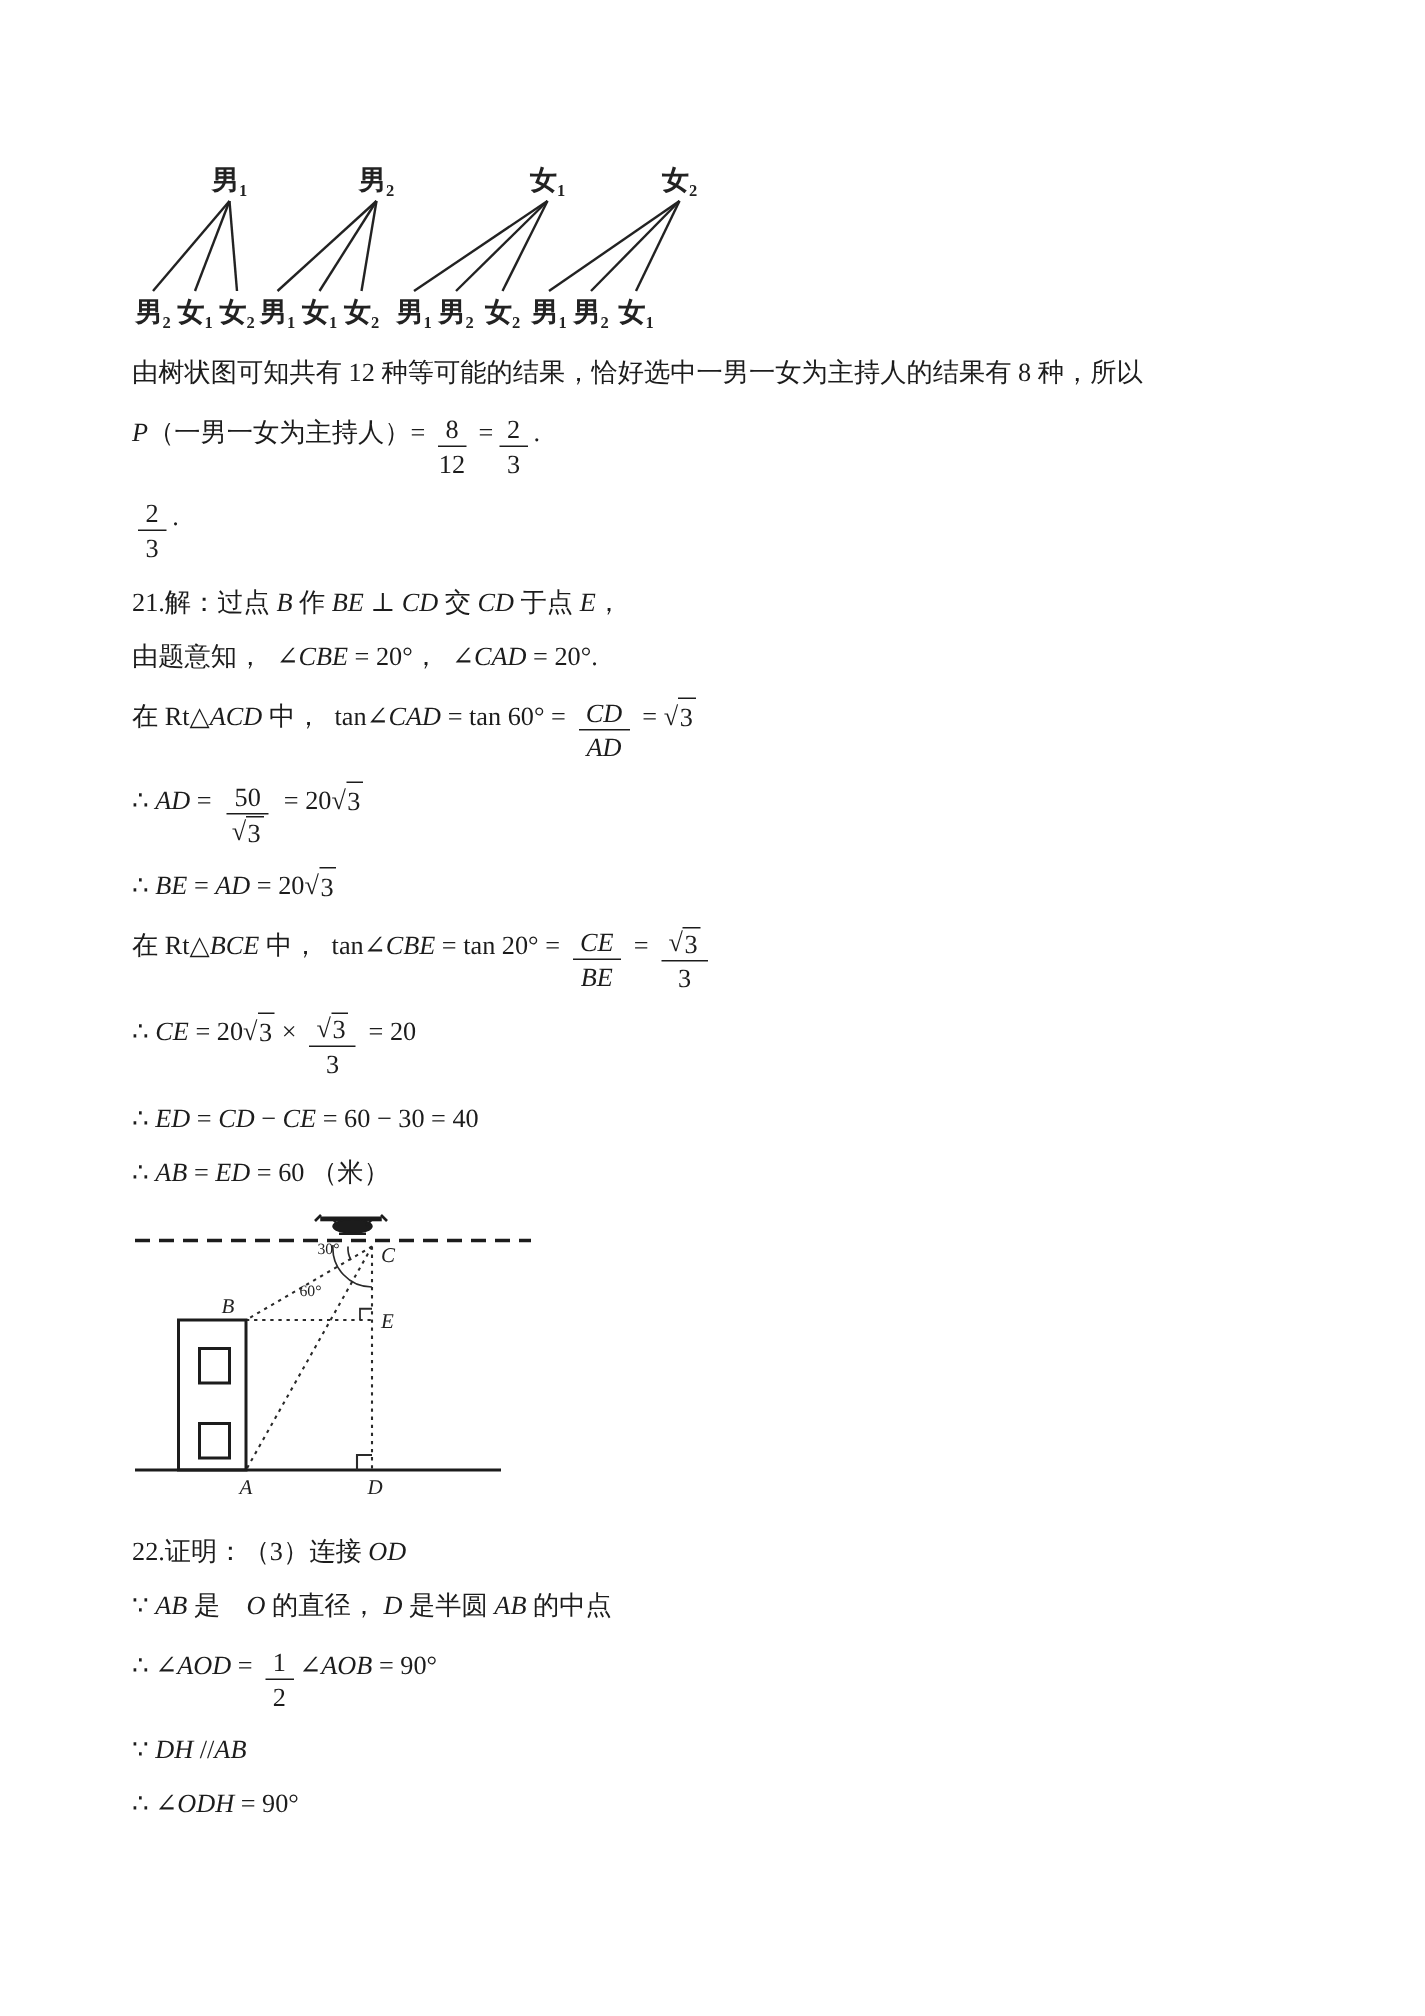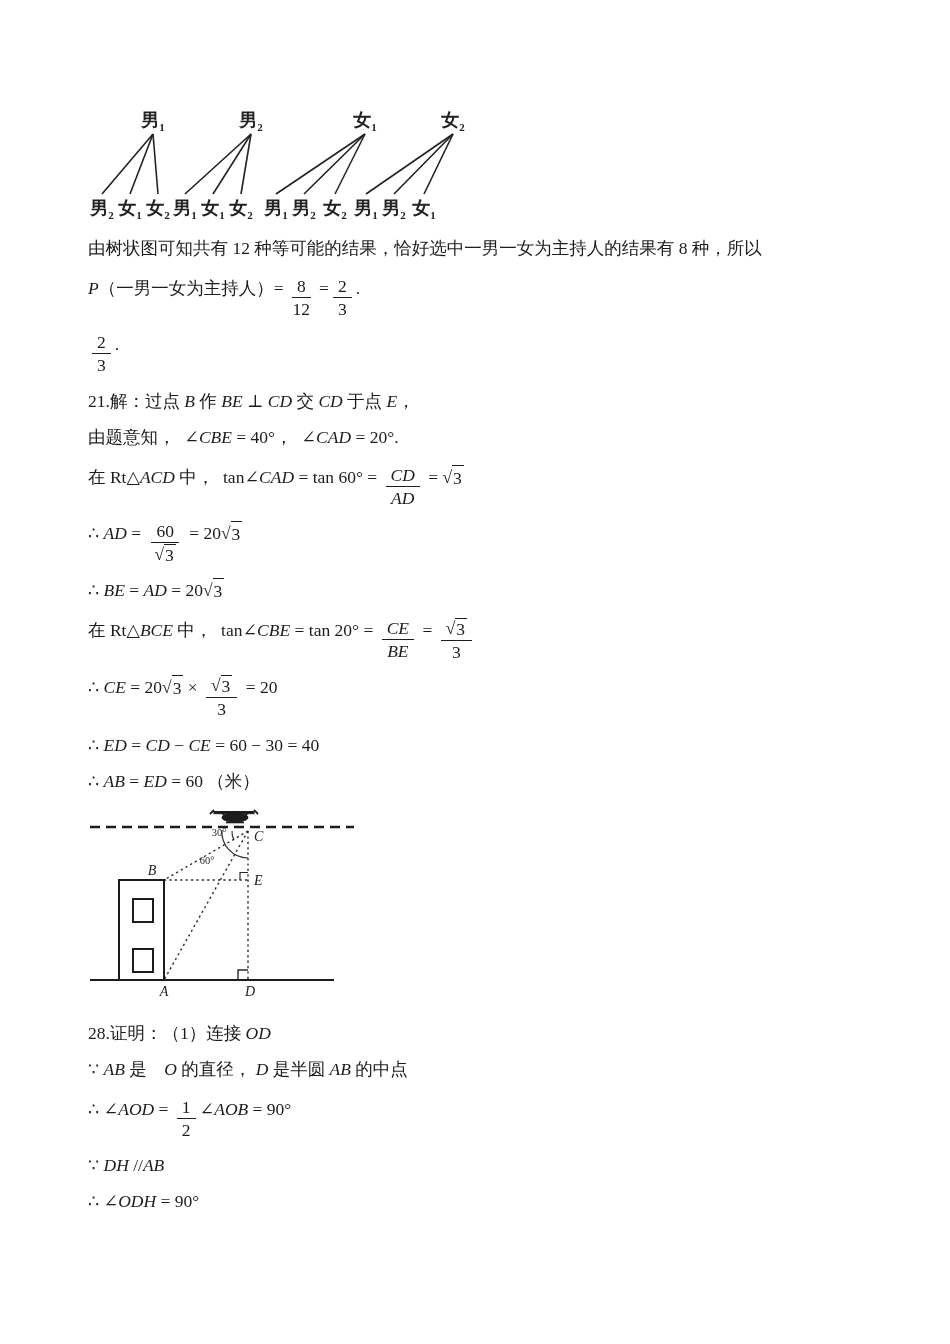--- a/index.html
+++ b/index.html
@@ -78,26 +78,26 @@
       <div class="tree-label" style="left: 278px; top: 92px;"><span>男</span><sub>1</sub></div>
       <div class="tree-label" style="left: 306px; top: 92px;"><span>男</span><sub>2</sub></div>
       <div class="tree-label" style="left: 336px; top: 92px;"><span>女</span><sub>1</sub></div>
     </div>
 
   <div id="lines-a">
       <div class="line"><span class="tx">由树状图可知共有 12 种等可能的结果，恰好选中一男一女为主持人的结果有 8 种，所以</span></div>
       <div class="line tall"><span class="mi">P</span><span class="tx">（一男一女为主持人）</span><span class="tx">=</span><span class="frac"><span class="num"><span class="tx">8</span></span><span class="den"><span class="tx">12</span></span></span><span class="tx">=</span><span class="frac"><span class="num"><span class="tx">2</span></span><span class="den"><span class="tx">3</span></span></span><span class="tx">.</span></div>
       <div class="line tall"><span class="frac"><span class="num"><span class="tx">2</span></span><span class="den"><span class="tx">3</span></span></span><span class="tx">.</span></div>
       <div class="line gap-top"><span class="tx">21.解：过点 </span><span class="mi">B</span><span class="tx"> 作 </span><span class="mi">BE</span><span class="tx"> ⊥ </span><span class="mi">CD</span><span class="tx"> 交 </span><span class="mi">CD</span><span class="tx"> 于点 </span><span class="mi">E</span><span class="tx">，</span></div>
-      <div class="line"><span class="tx">由题意知，  ∠</span><span class="mi">CBE</span><span class="tx"> = 40°，  ∠</span><span class="mi">CAD</span><span class="tx"> = 20°.</span></div>
+      <div class="line"><span class="tx">由题意知，  ∠</span><span class="mi">CBE</span><span class="tx"> = 20°，  ∠</span><span class="mi">CAD</span><span class="tx"> = 20°.</span></div>
       <div class="line tall"><span class="tx">在 Rt△</span><span class="mi">ACD</span><span class="tx"> 中，  tan∠</span><span class="mi">CAD</span><span class="tx"> = tan 60° = </span><span class="frac"><span class="num"><span class="mi">CD</span></span><span class="den"><span class="mi">AD</span></span></span><span class="tx"> = </span><span class="rad">
           <span class="radsym">√</span>
           <span class="radbar">3</span>
         </span></div>
-      <div class="line tall"><span class="tx">∴ </span><span class="mi">AD</span><span class="tx"> = </span><span class="frac"><span class="num"><span class="tx">60</span></span><span class="den"><span class="rad">
+      <div class="line tall"><span class="tx">∴ </span><span class="mi">AD</span><span class="tx"> = </span><span class="frac"><span class="num"><span class="tx">50</span></span><span class="den"><span class="rad">
               <span class="radsym">√</span>
               <span class="radbar">3</span>
             </span></span></span><span class="tx"> = 20</span><span class="rad">
           <span class="radsym">√</span>
           <span class="radbar">3</span>
         </span></div>
       <div class="line"><span class="tx">∴ </span><span class="mi">BE</span><span class="tx"> = </span><span class="mi">AD</span><span class="tx"> = 20</span><span class="rad">
           <span class="radsym">√</span>
           <span class="radbar">3</span>
         </span></div>
@@ -154,20 +154,20 @@
       <text class="fig-label" x="168" y="36" text-anchor="start">C</text>
       <text class="fig-label" x="168" y="80" text-anchor="start">E</text>
       <text class="fig-label" x="78" y="191" text-anchor="middle">A</text>
       <text class="fig-label" x="164" y="191" text-anchor="middle">D</text>
       <text class="fig-angle" x="133" y="31" text-anchor="middle">30°</text>
       <text class="fig-angle" x="121" y="59" text-anchor="middle" font-size="12">60°</text>
     </svg>
   </div>
 
   <div id="lines-b">
-      <div class="line"><span class="tx">28.证明：（1）连接 </span><span class="mi">OD</span></div>
+      <div class="line"><span class="tx">22.证明：（3）连接 </span><span class="mi">OD</span></div>
       <div class="line"><span class="tx">∵ </span><span class="mi">AB</span><span class="tx"> 是　</span><span class="mi">O</span><span class="tx"> 的直径， </span><span class="mi">D</span><span class="tx"> 是半圆 </span><span class="mi">AB</span><span class="tx"> 的中点</span></div>
       <div class="line tall"><span class="tx">∴ ∠</span><span class="mi">AOD</span><span class="tx"> = </span><span class="frac"><span class="num"><span class="tx">1</span></span><span class="den"><span class="tx">2</span></span></span><span class="tx">∠</span><span class="mi">AOB</span><span class="tx"> = 90°</span></div>
       <div class="line"><span class="tx">∵ </span><span class="mi">DH</span><span class="tx"> //</span><span class="mi">AB</span></div>
       <div class="line"><span class="tx">∴ ∠</span><span class="mi">ODH</span><span class="tx"> = 90°</span></div>
     </div>
 
 </div>
 
 </body></html>

